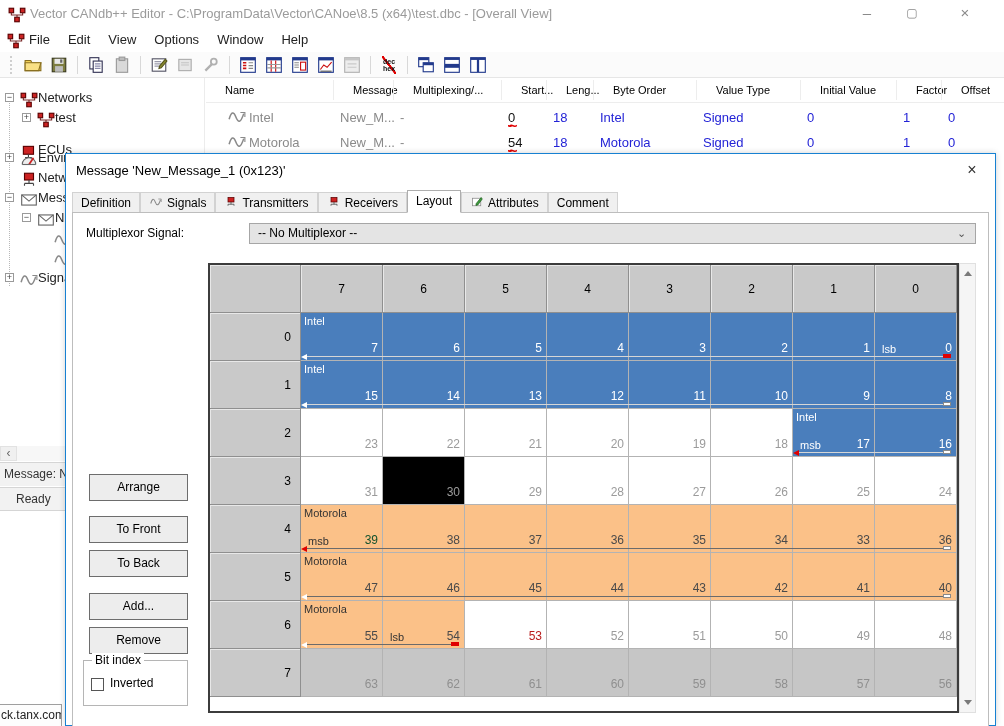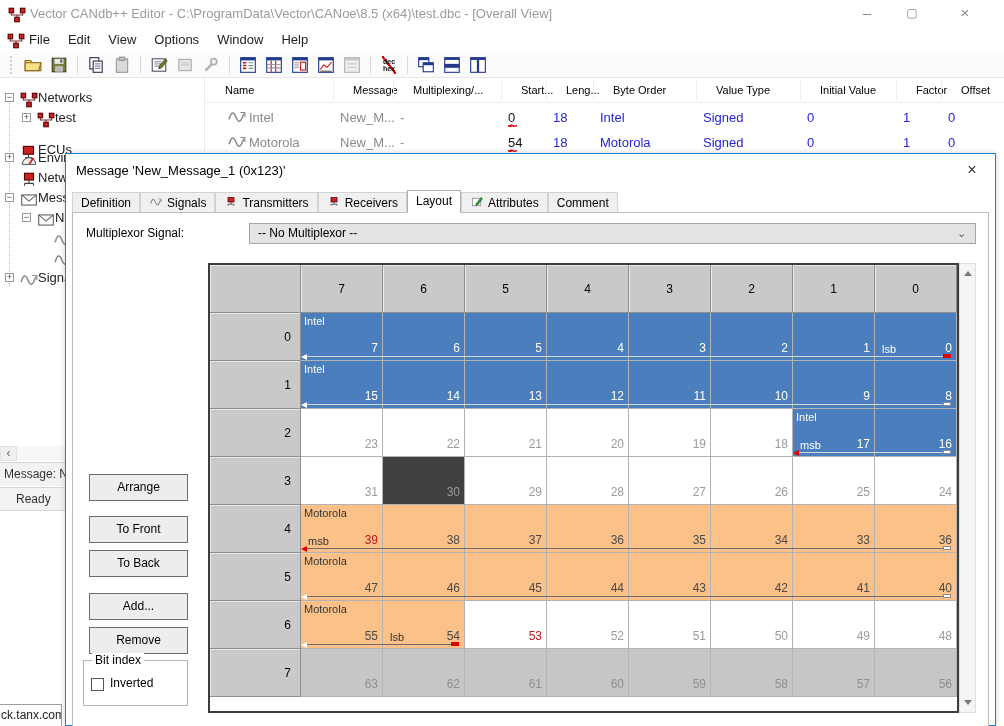--- a/index.html
+++ b/index.html
@@ -522,21 +522,21 @@
           <div class="sig-line" style="left: 589px; width: 150px; background: rgb(214, 214, 214);">
             <div class="lend" style="left: -6px; border-right: 6px solid rgb(224, 0, 0);"></div>
             <div class="rend" style="right: -2px; background: rgb(255, 255, 255); border: 1px solid rgb(138, 138, 138);"></div>
           </div>
         </div>
         <div class="g-row">
           <div class="g-cell g-head g-rownum" style="left: 0px; width: 91px;">3</div>
           <div class="g-cell" style="left: 91px; width: 82px; background: rgb(255, 255, 255);">
             <div class="bit" style="color: rgb(155, 155, 155);">31</div>
           </div>
-          <div class="g-cell" style="left: 173px; width: 82px; background: #404040;">
+          <div class="g-cell" style="left: 173px; width: 82px; background: #000000;">
             <div class="bit" style="color: rgb(155, 155, 155);">30</div>
           </div>
           <div class="g-cell" style="left: 255px; width: 82px; background: rgb(255, 255, 255);">
             <div class="bit" style="color: rgb(155, 155, 155);">29</div>
           </div>
           <div class="g-cell" style="left: 337px; width: 82px; background: rgb(255, 255, 255);">
             <div class="bit" style="color: rgb(155, 155, 155);">28</div>
           </div>
           <div class="g-cell" style="left: 419px; width: 82px; background: rgb(255, 255, 255);">
             <div class="bit" style="color: rgb(155, 155, 155);">27</div>
@@ -547,21 +547,21 @@
           <div class="g-cell" style="left: 583px; width: 82px; background: rgb(255, 255, 255);">
             <div class="bit" style="color: rgb(155, 155, 155);">25</div>
           </div>
           <div class="g-cell" style="left: 665px; width: 82px; background: rgb(255, 255, 255);">
             <div class="bit" style="color: rgb(155, 155, 155);">24</div>
           </div>
         </div>
         <div class="g-row">
           <div class="g-cell g-head g-rownum" style="left: 0px; width: 91px;">4</div>
           <div class="g-cell" style="left: 91px; width: 82px; background: rgb(251, 193, 136);">
-            <div class="bit" style="color: #b91c1c;">39</div>
+            <div class="bit" style="color: #14532d;">39</div>
             <div class="sig-label" style="color: rgb(51, 51, 51);">Motorola</div>
             <div class="mk-label" style="color: rgb(51, 51, 51);">msb</div>
           </div>
           <div class="g-cell" style="left: 173px; width: 82px; background: rgb(251, 193, 136);">
             <div class="bit" style="color: rgb(74, 74, 74);">38</div>
           </div>
           <div class="g-cell" style="left: 255px; width: 82px; background: rgb(251, 193, 136);">
             <div class="bit" style="color: rgb(74, 74, 74);">37</div>
           </div>
           <div class="g-cell" style="left: 337px; width: 82px; background: rgb(251, 193, 136);">

